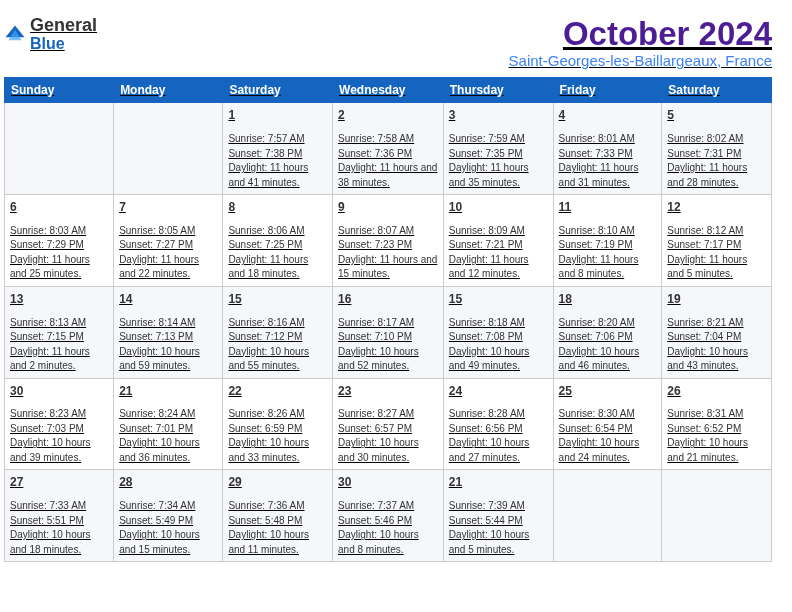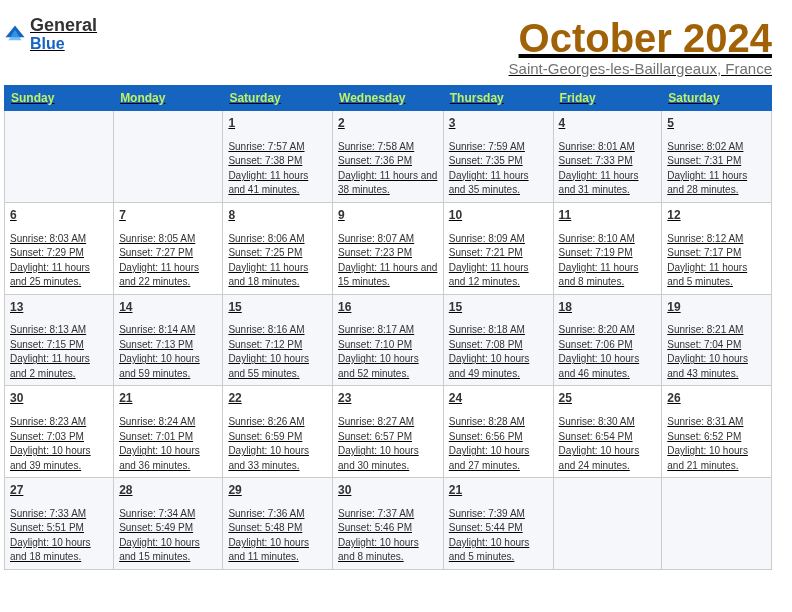--- a/index.html
+++ b/index.html
@@ -41,37 +41,37 @@
       line-height: 1;
     }
     .logo-icon {
       width: 22px;
       height: 22px;
     }
     .title-block {
       text-align: right;
     }
     .month-title {
-      font-size: 40px;
-      font-weight: bold;
-      color: #a16207;
+      font-size: 33px;
+      font-weight: bold;
+      color: #4c1d95;
       line-height: 1.1;
     }
     .location-title {
       font-size: 15px;
-      color: #737373;
+      color: #3b82f6;
     }
     .calendar {
       width: 100%;
       border-collapse: collapse;
       font-size: 10.5px;
     }
     .calendar thead th {
       background: #1565c0;
-      color: #bef264;
+      color: #ffffff;
       padding: 5px 6px;
       text-align: left;
       font-size: 12px;
       font-weight: bold;
       border: 1px solid #1565c0;
     }
     .calendar tbody td {
       border: 1px solid #ccc;
       vertical-align: top;
       padding: 4px 5px;

